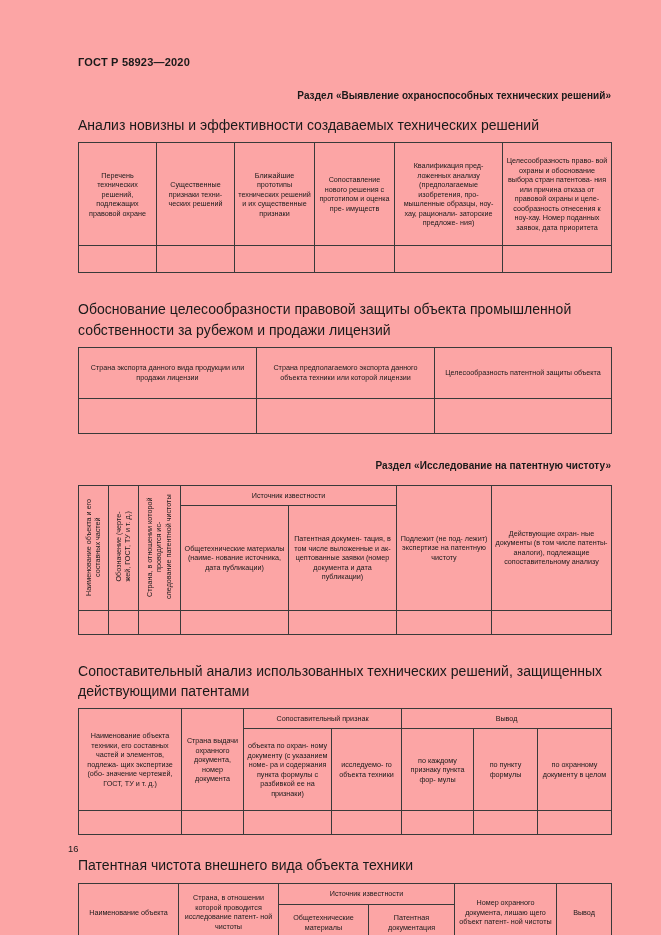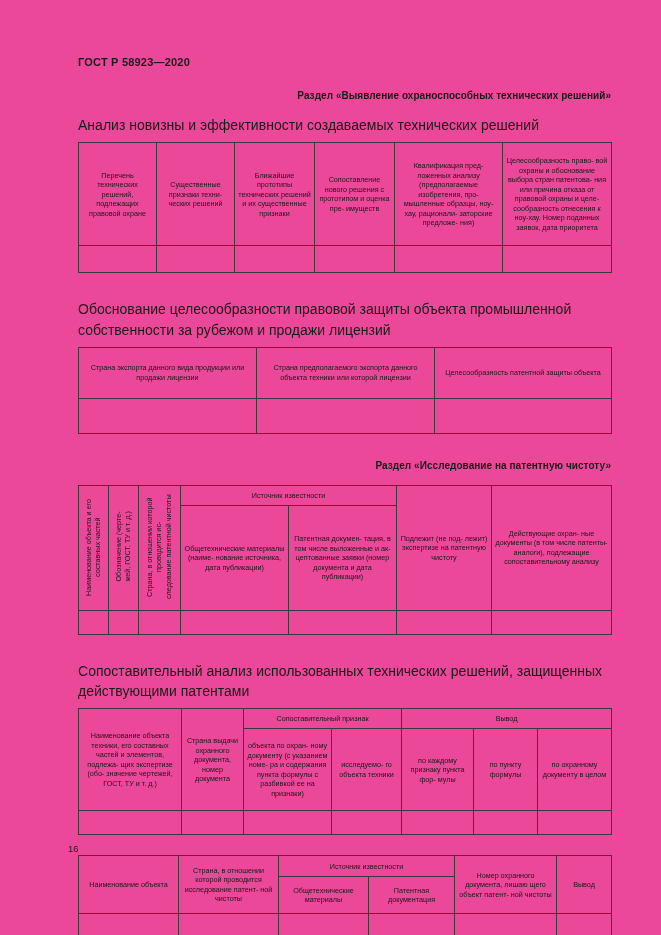--- a/index.html
+++ b/index.html
@@ -13,21 +13,21 @@
     position: relative;
     font-family: "Liberation Sans", sans-serif;
     color: #1a1a1a;
     overflow: hidden;
   }
   .page {
     position: absolute;
     left: 0; top: 0;
     width: 661px;
     height: 935px;
-    background: #ec4899;
+    background: #fca5a5;
     box-sizing: border-box;
   }
   .content {
     position: absolute;
     left: 78px;
     top: 56px;
     width: 533px;
   }
   .std-no {
     font-size: 11px;
@@ -280,20 +280,21 @@
           <td class="empty"></td>
           <td class="empty"></td>
           <td class="empty"></td>
           <td class="empty"></td>
         </tr>
       </tbody>
     </table>
 
     <div class="gap-c"></div>
 
+    <div class="caption">Патентная чистота внешнего вида объекта техники</div>
 
     <table class="doc t5">
       <colgroup>
         <col style="width:100px">
           <col style="width:100px">
           <col style="width:90px">
         <col style="width:86px">
           <col style="width:102px">
           <col style="width:55px">
       </colgroup>

